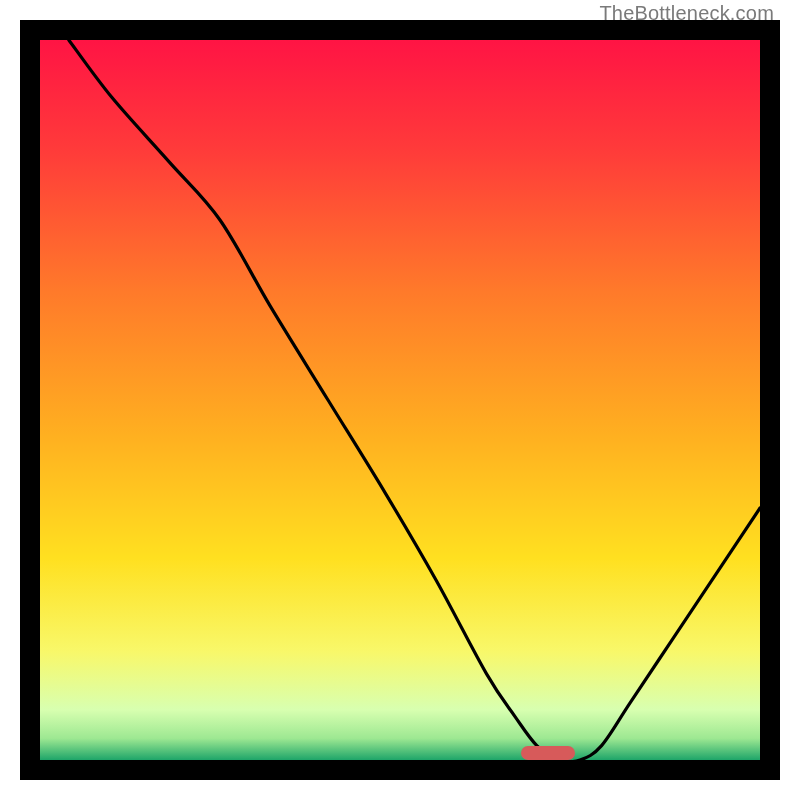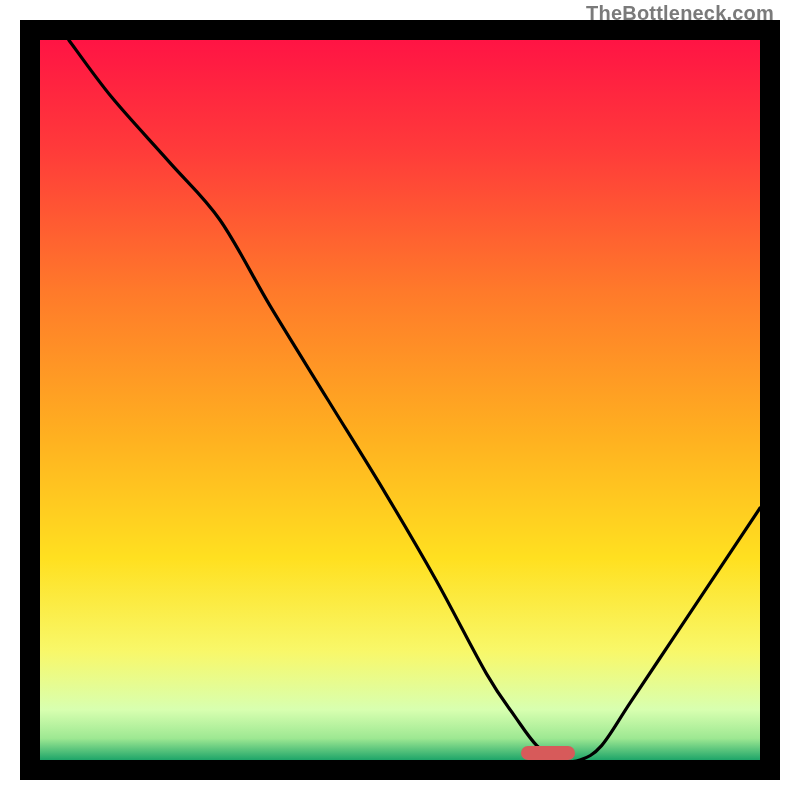--- a/index.html
+++ b/index.html
@@ -48,21 +48,21 @@
     background: #d75a5a;
     border-radius: 8px;
     height: 14px;
   }
   .watermark {
     position: absolute;
     top: 2px;
     right: 26px;
     color: #7a7a7a;
     font-size: 20px;
-    font-weight: 700;
+    font-weight: 400;
     letter-spacing: 0.2px;
   }
 </style>
 </head>
 <body>
 
 <div class="watermark">TheBottleneck.com</div>
 
 <div class="frame">
 

